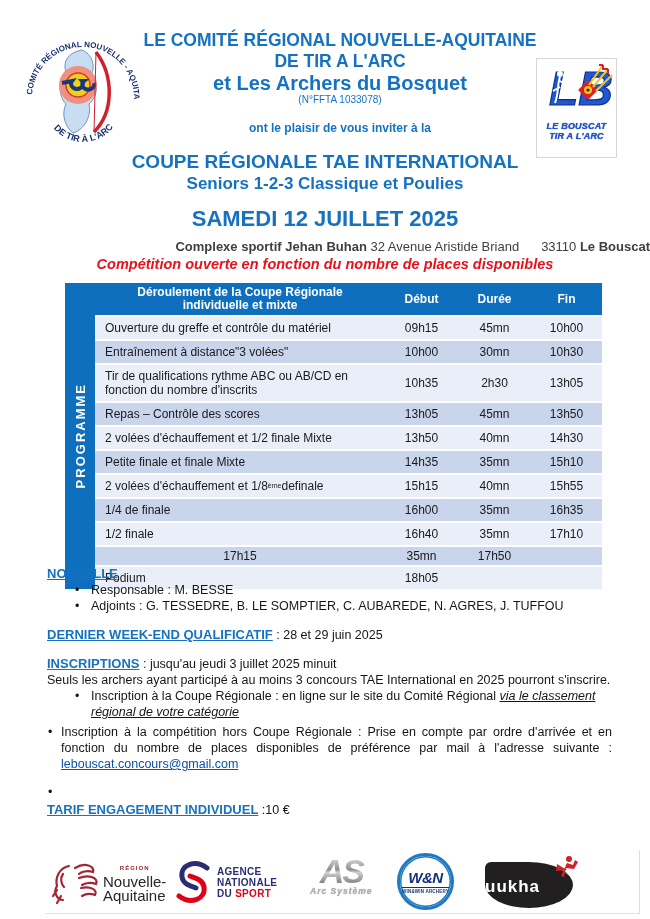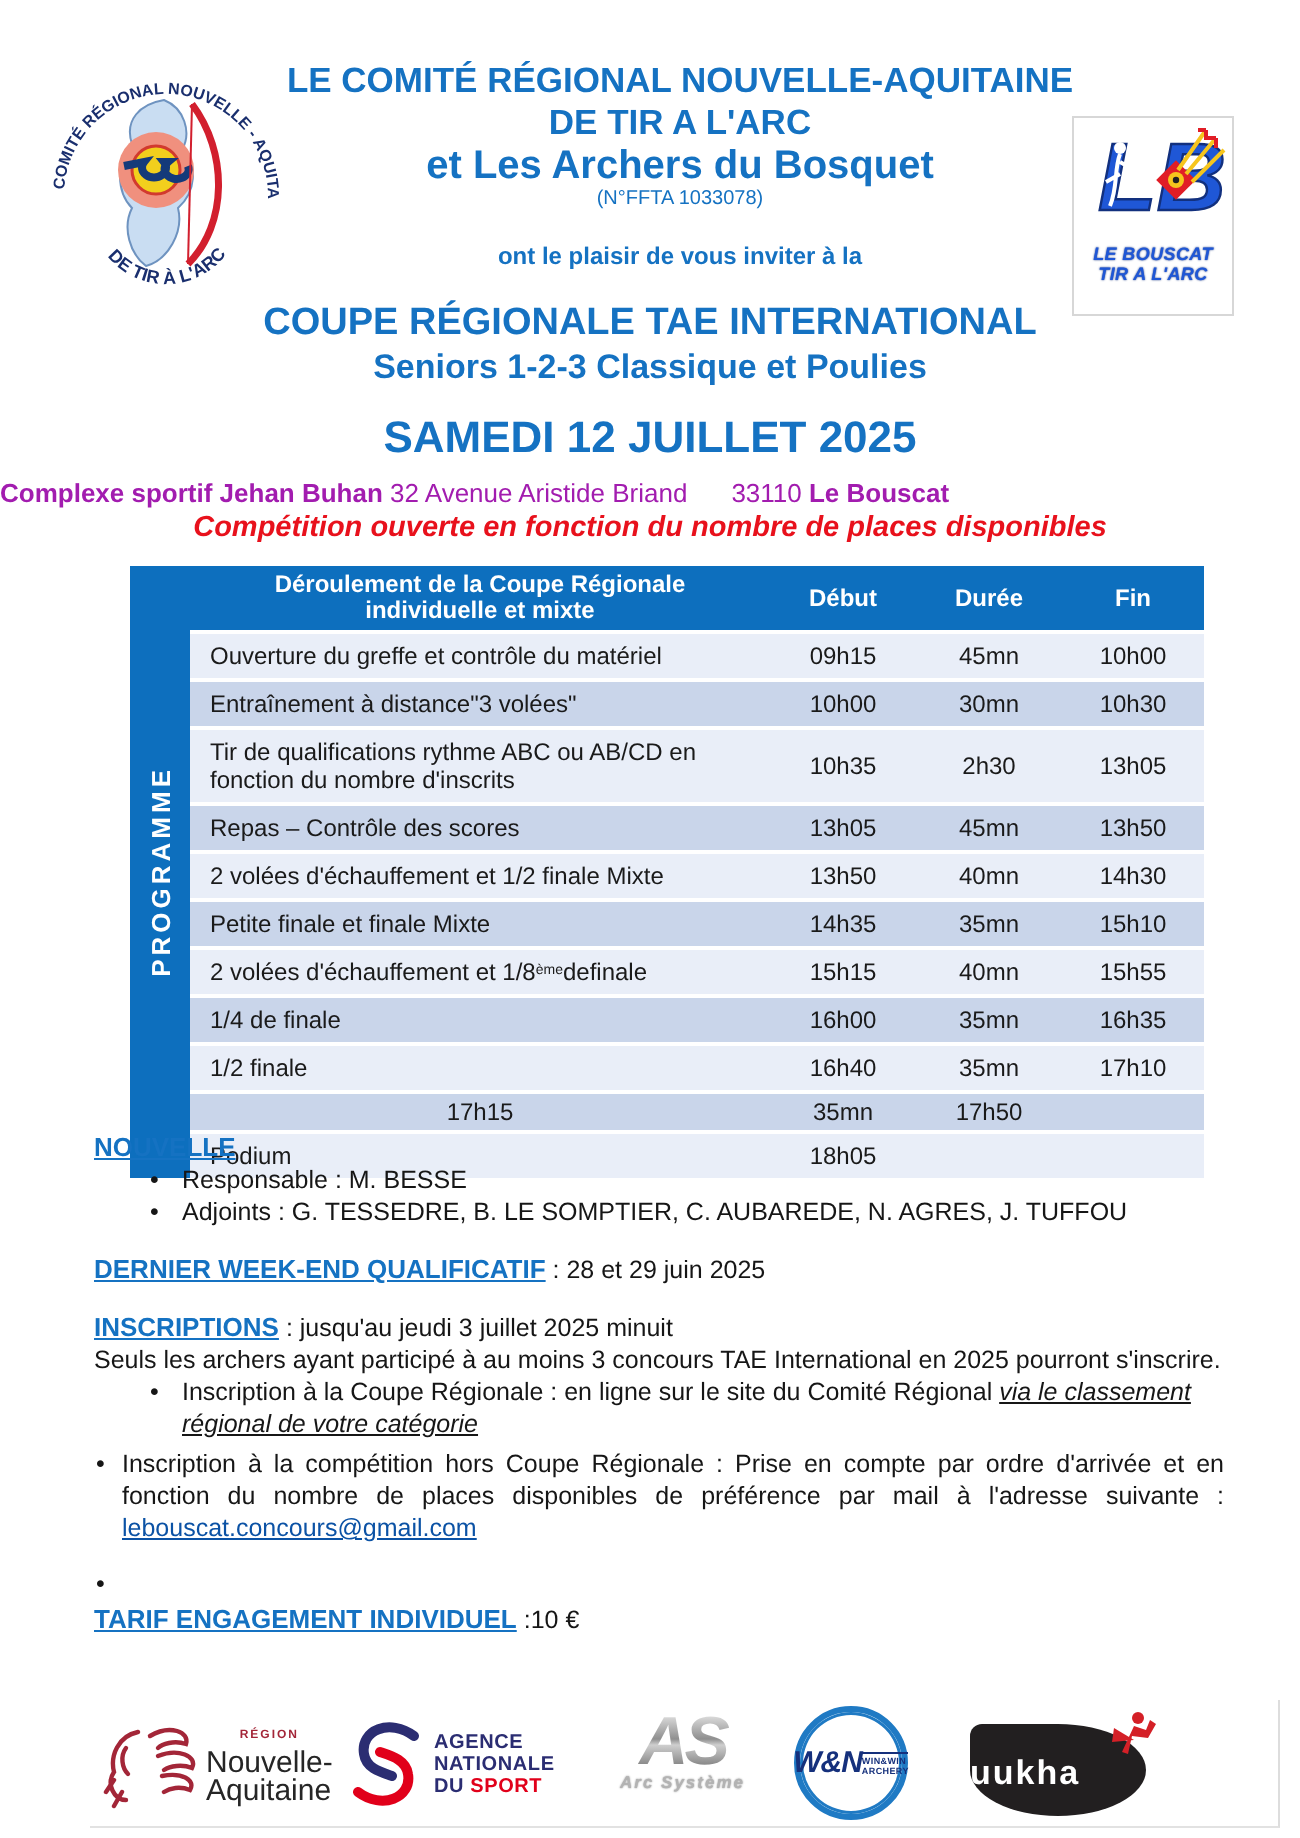--- a/index.html
+++ b/index.html
@@ -19,21 +19,21 @@
   
   .right-logo{left:536px;top:58px;width:81px;height:100px;border:1px solid #d7d7d7;text-align:center;padding-top:2px;}
   .rl-name{font-size:9px;font-weight:bold;font-style:italic;color:#1f57d6;line-height:10px;letter-spacing:.2px;
            text-shadow:0 0 1px #12307e;}
 
   
   .event-title{left:0;right:0;top:150px;text-align:center;color:#1572c2;}
   .et1{font-size:19px;font-weight:bold;line-height:23px;}
   .et2{font-size:17px;font-weight:bold;line-height:21px;}
   .date-line{left:0;right:0;top:206px;text-align:center;color:#1572c2;font-size:22px;font-weight:bold;}
-  .venue{left:0;right:0;top:239px;text-align:left;font-size:13px;color:#a21caf;}
+  .venue{left:0;right:0;top:239px;text-align:right;font-size:13px;color:#404040;}
   .venue b{font-weight:bold;}
   .venue .gap{display:inline-block;width:22px;}
   .notice{left:0;right:0;top:256px;text-align:center;font-size:14.5px;font-weight:bold;font-style:italic;color:#e8111c;}
 
   
   .program{left:65px;top:283px;width:537px;display:flex;}
   .prog-band{width:30px;background:#0d6fbe;display:flex;align-items:center;justify-content:center;}
   .prog-band span{writing-mode:vertical-rl;transform:rotate(180deg);color:#fff;font-weight:bold;
                   font-size:13px;letter-spacing:2px;}
   .prog-main{width:507px;}
@@ -70,21 +70,21 @@
   .region-text{margin-left:2px;line-height:14px;color:#262626;font-size:15px;}
   .region-label{display:block;font-size:6px;letter-spacing:1px;color:#a32638;font-weight:bold;text-align:center;}
   .ans-text{margin-left:6px;line-height:11px;font-size:10px;font-weight:bold;color:#2b2d72;letter-spacing:.3px;}
   .ans-red{color:#e1001a;}
   .as-block{text-align:center;}
   .as-mono{font-size:34px;font-weight:900;font-style:italic;line-height:30px;
            background:linear-gradient(180deg,#e8e8e8 0%,#8f8f8f 45%,#cfcfcf 55%,#6f6f6f 100%);
            -webkit-background-clip:text;background-clip:text;color:transparent;letter-spacing:-2px;}
   .as-name{font-size:8.5px;font-weight:bold;font-style:italic;color:#b3b3b3;text-shadow:0 0 1px #8d8d8d;letter-spacing:1px;}
   .wn-circle{width:57px;height:57px;border-radius:50%;border:3px solid #1f7ac4;background:#fff;
-             display:flex;flex-direction:row;align-items:center;justify-content:center;
+             display:flex;flex-direction:column;align-items:center;justify-content:center;
              box-shadow:inset 0 0 0 1.5px #1f7ac4;}
   .wn-mono{font-size:15px;font-weight:900;font-style:italic;color:#15307c;letter-spacing:-.5px;}
   .wn-sub{font-size:4.5px;font-weight:bold;color:#15307c;border-top:1px solid #15307c;padding-top:1px;margin-top:1px;letter-spacing:.2px;}
   .uukha-blob{position:relative;width:88px;height:46px;background:#221f20;
               border-radius:6px 50% 50% 50%;display:flex;align-items:center;}
   .uukha-name{color:#fff;font-size:17px;font-weight:bold;letter-spacing:1px;margin-top:4px;}
   .uukha-archer{position:absolute;right:-6px;top:-8px;}
 </style>
 </head>
 <body>

